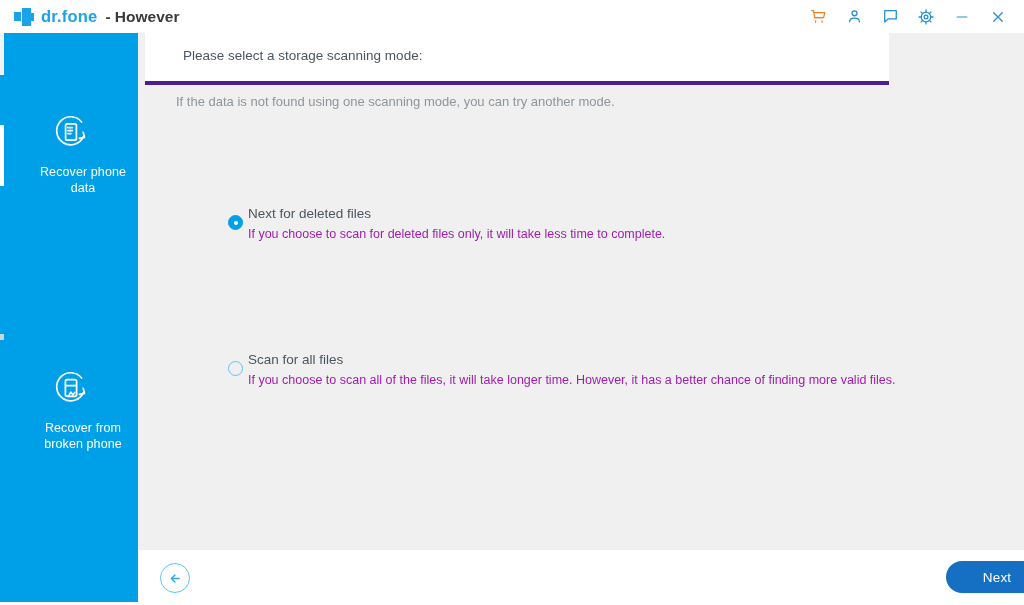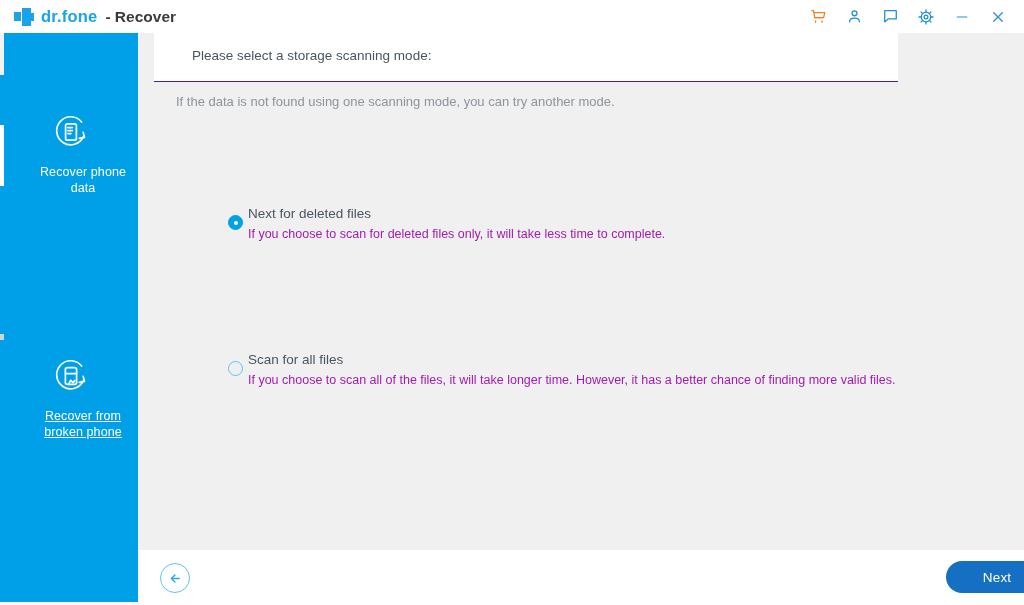--- a/index.html
+++ b/index.html
@@ -136,36 +136,36 @@
   }
   .side-item .lbl {
     font-size: 12.5px;
     line-height: 16px;
     color: #ffffff;
     letter-spacing: 0.1px;
     padding-left: 24px;
   }
   .side-item.i0 { top: 76px; }
   .side-item.i1 { top: 204px; }
-  .side-item.i2 { top: 320px; text-decoration: underline; }
+  .side-item.i2 { top: 332px; }
 
   
   .main {
     position: absolute;
     left: 138px; top: 33px;
     width: 886px;
     height: 572px;
     background: #f0f0f0;
   }
   .main-header {
     position: absolute;
-    left: 16px; top: 0;
+    left: 7px; top: 0;
     width: 744px; height: 48px;
     background: #ffffff;
-    border-bottom: 1px solid #4c1d95;
+    border-bottom: 4px solid #4c1d95;
   }
   .main-header .htitle {
     position: absolute;
     left: 38px; top: 15px;
     font-size: 13.5px;
     color: #4a5560;
   }
   .hint {
     position: absolute;
     left: 38px; top: 61px;
@@ -265,21 +265,21 @@
 <div id="app">
 
   <div class="titlebar">
     <div class="brand">
       <span class="logo-mark">
         <i class="sq-a"></i>
           <i class="sq-b"></i>
           <i class="sq-c"></i>
       </span>
       <span class="brand-name">dr.fone</span>
-      <span class="brand-sub">- Recover</span>
+      <span class="brand-sub">- However</span>
     </div>
 
     <div class="tb-actions">
       <div class="tb-btn" title="Cart">
         <svg width="17" height="17" viewBox="0 0 20 20" fill="none" stroke="#f08122" stroke-width="1.5" stroke-linecap="round" stroke-linejoin="round">
           <path d="M2 3h2.2l1.4 8.4h9.2"></path>
           <path d="M5.6 11.4L16 11.4 17.4 5.4 4.6 5.4"></path>
           <path d="M6.6 15.2v1.6"></path>
             <path d="M14.2 15.2v1.6"></path>
         </svg>

